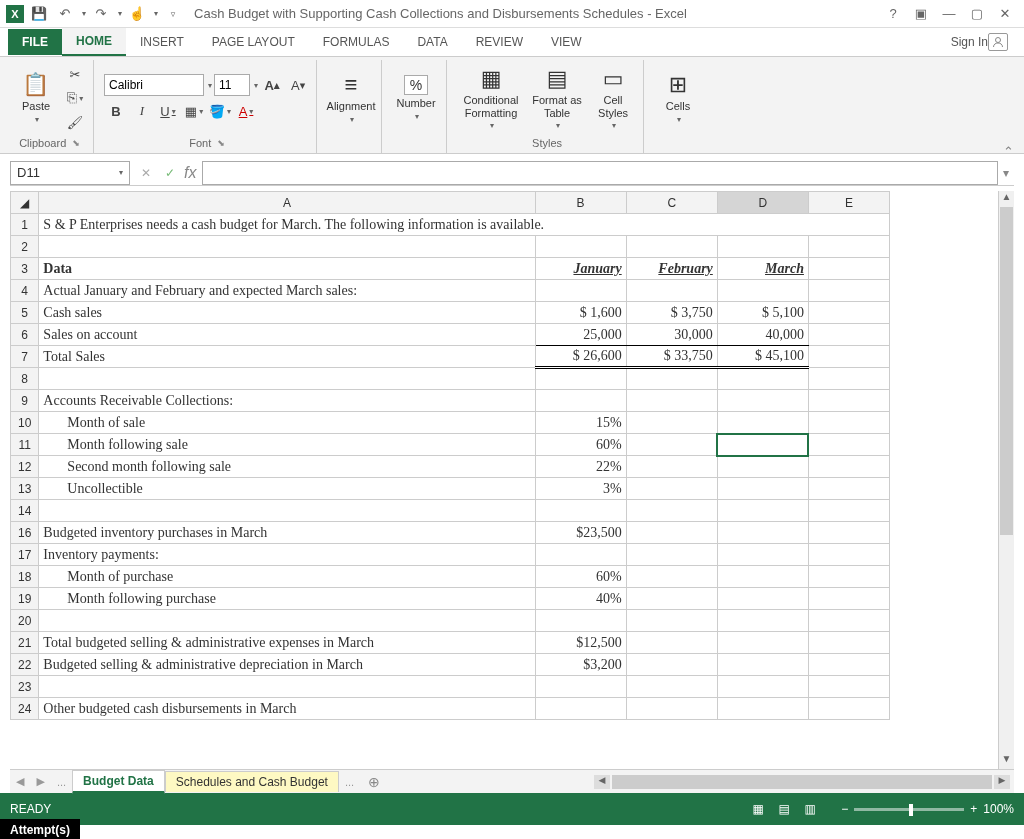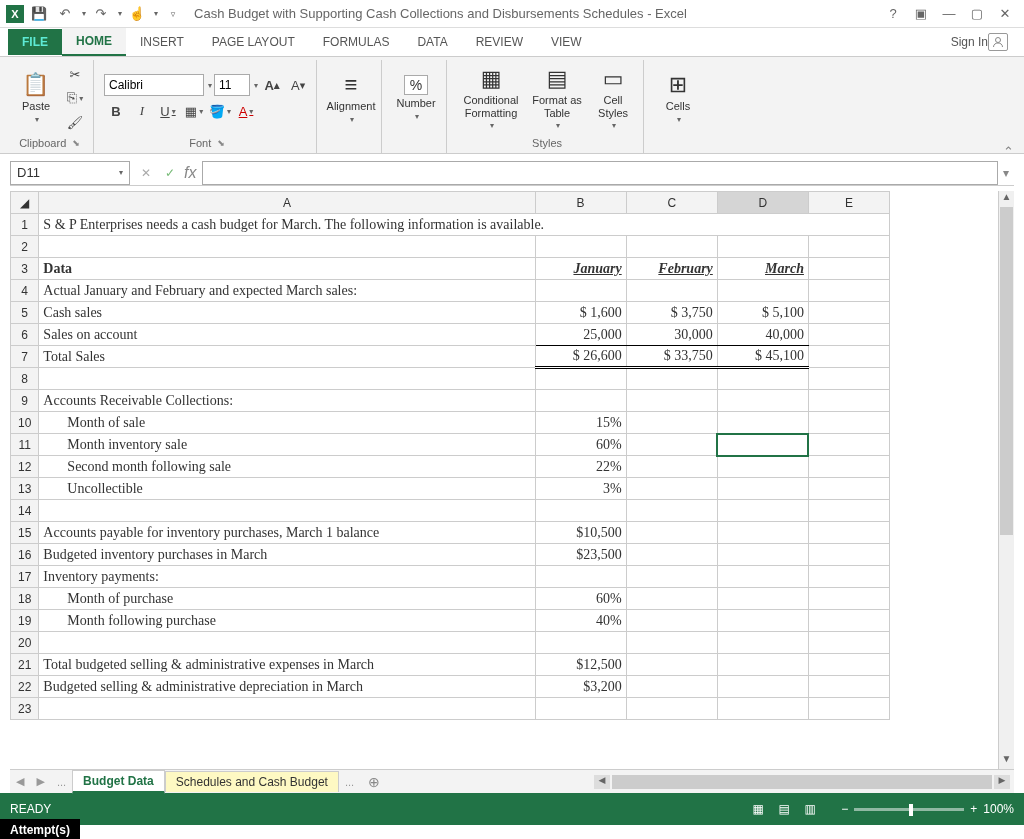--- a/index.html
+++ b/index.html
@@ -10,21 +10,21 @@
   .titlebar .ql { display: flex; align-items: center; gap: 4px; }
   .excel-icon { width: 18px; height: 18px; background: #217346; color: #fff; display: inline-flex; align-items: center; justify-content: center; font-weight: bold; font-size: 11px; }
   .ql-btn { width: 22px; height: 22px; display: inline-flex; align-items: center; justify-content: center; color: #666; cursor: pointer; font-size: 13px; }
   .titlebar .title { flex: 1; text-align: left; padding-left: 10px; color: #666; font-size: 13px; }
   .win-controls { display: flex; gap: 2px; }
   .win-btn { width: 26px; height: 22px; display: inline-flex; align-items: center; justify-content: center; color: #666; cursor: pointer; font-size: 13px; }
   
   
   .tabs { display: flex; align-items: center; height: 28px; background: #fff; padding: 0 8px; }
   .tab { padding: 6px 14px; color: #555; font-size: 12px; cursor: pointer; }
-  .tab.file { background: #217346; color: #5eead4; font-weight: bold; }
+  .tab.file { background: #217346; color: #ffffff; font-weight: bold; }
   .tab.active { color: #217346; font-weight: bold; border-bottom: 2px solid #217346; background: #f3f3f3; }
   .signin { margin-left: auto; padding: 4px 8px; color: #555; display: flex; align-items: center; gap: 0; }
   .signin-icon { width: 20px; height: 18px; border: 1px solid #999; border-radius: 2px; display: inline-flex; align-items: center; justify-content: center; }
   
   
   .ribbon { display: flex; height: 98px; border-top: 1px solid #ccc; border-bottom: 1px solid #ccc; background: #f3f3f3; padding: 3px 6px 0; align-items: stretch; gap: 4px; }
   .group { display: flex; flex-direction: column; border-right: 1px solid #ccc; padding: 2px 6px; }
   .group-body { display: flex; align-items: center; gap: 3px; flex: 1; flex-wrap: wrap; }
   .group-label { text-align: center; color: #666; font-size: 11px; padding: 3px 0 2px; display: flex; justify-content: center; align-items: center; gap: 6px; }
   .group-label .dialog-launch { font-size: 9px; color: #888; cursor: pointer; }
@@ -353,21 +353,21 @@
     <tr>
           <th>10</th>
           <td class="indent">Month of sale</td>
           <td class="right">15%</td>
           <td></td>
           <td></td>
           <td></td>
         </tr>
     <tr>
           <th class="row-highlight">11</th>
-          <td class="indent">Month inventory sale</td>
+          <td class="indent">Month following sale</td>
           <td class="right">60%</td>
           <td></td>
           <td class="sel-cell"></td>
           <td></td>
         </tr>
     <tr>
           <th>12</th>
           <td class="indent">Second month following sale</td>
           <td class="right">22%</td>
           <td></td>
@@ -384,28 +384,20 @@
         </tr>
     <tr>
           <th>14</th>
           <td></td>
           <td></td>
           <td></td>
           <td></td>
           <td></td>
         </tr>
     <tr>
-          <th>15</th>
-          <td>Accounts payable for inventory purchases, March 1 balance</td>
-          <td class="right">$10,500</td>
-          <td></td>
-          <td></td>
-          <td></td>
-        </tr>
-    <tr>
           <th>16</th>
           <td>Budgeted inventory purchases in March</td>
           <td class="right">$23,500</td>
           <td></td>
           <td></td>
           <td></td>
         </tr>
     <tr>
           <th>17</th>
           <td>Inventory payments:</td>
@@ -450,20 +442,28 @@
           <th>22</th>
           <td>Budgeted selling &amp; administrative depreciation in March</td>
           <td class="right">$3,200</td>
           <td></td>
           <td></td>
           <td></td>
         </tr>
     <tr>
           <th>23</th>
           <td></td>
+          <td></td>
+          <td></td>
+          <td></td>
+          <td></td>
+        </tr>
+    <tr>
+          <th>24</th>
+          <td>Other budgeted cash disbursements in March</td>
           <td></td>
           <td></td>
           <td></td>
           <td></td>
         </tr>
   </tbody>
     </table>
   <div class="vscroll">
     <div class="up">▲</div>
     <div class="track">

